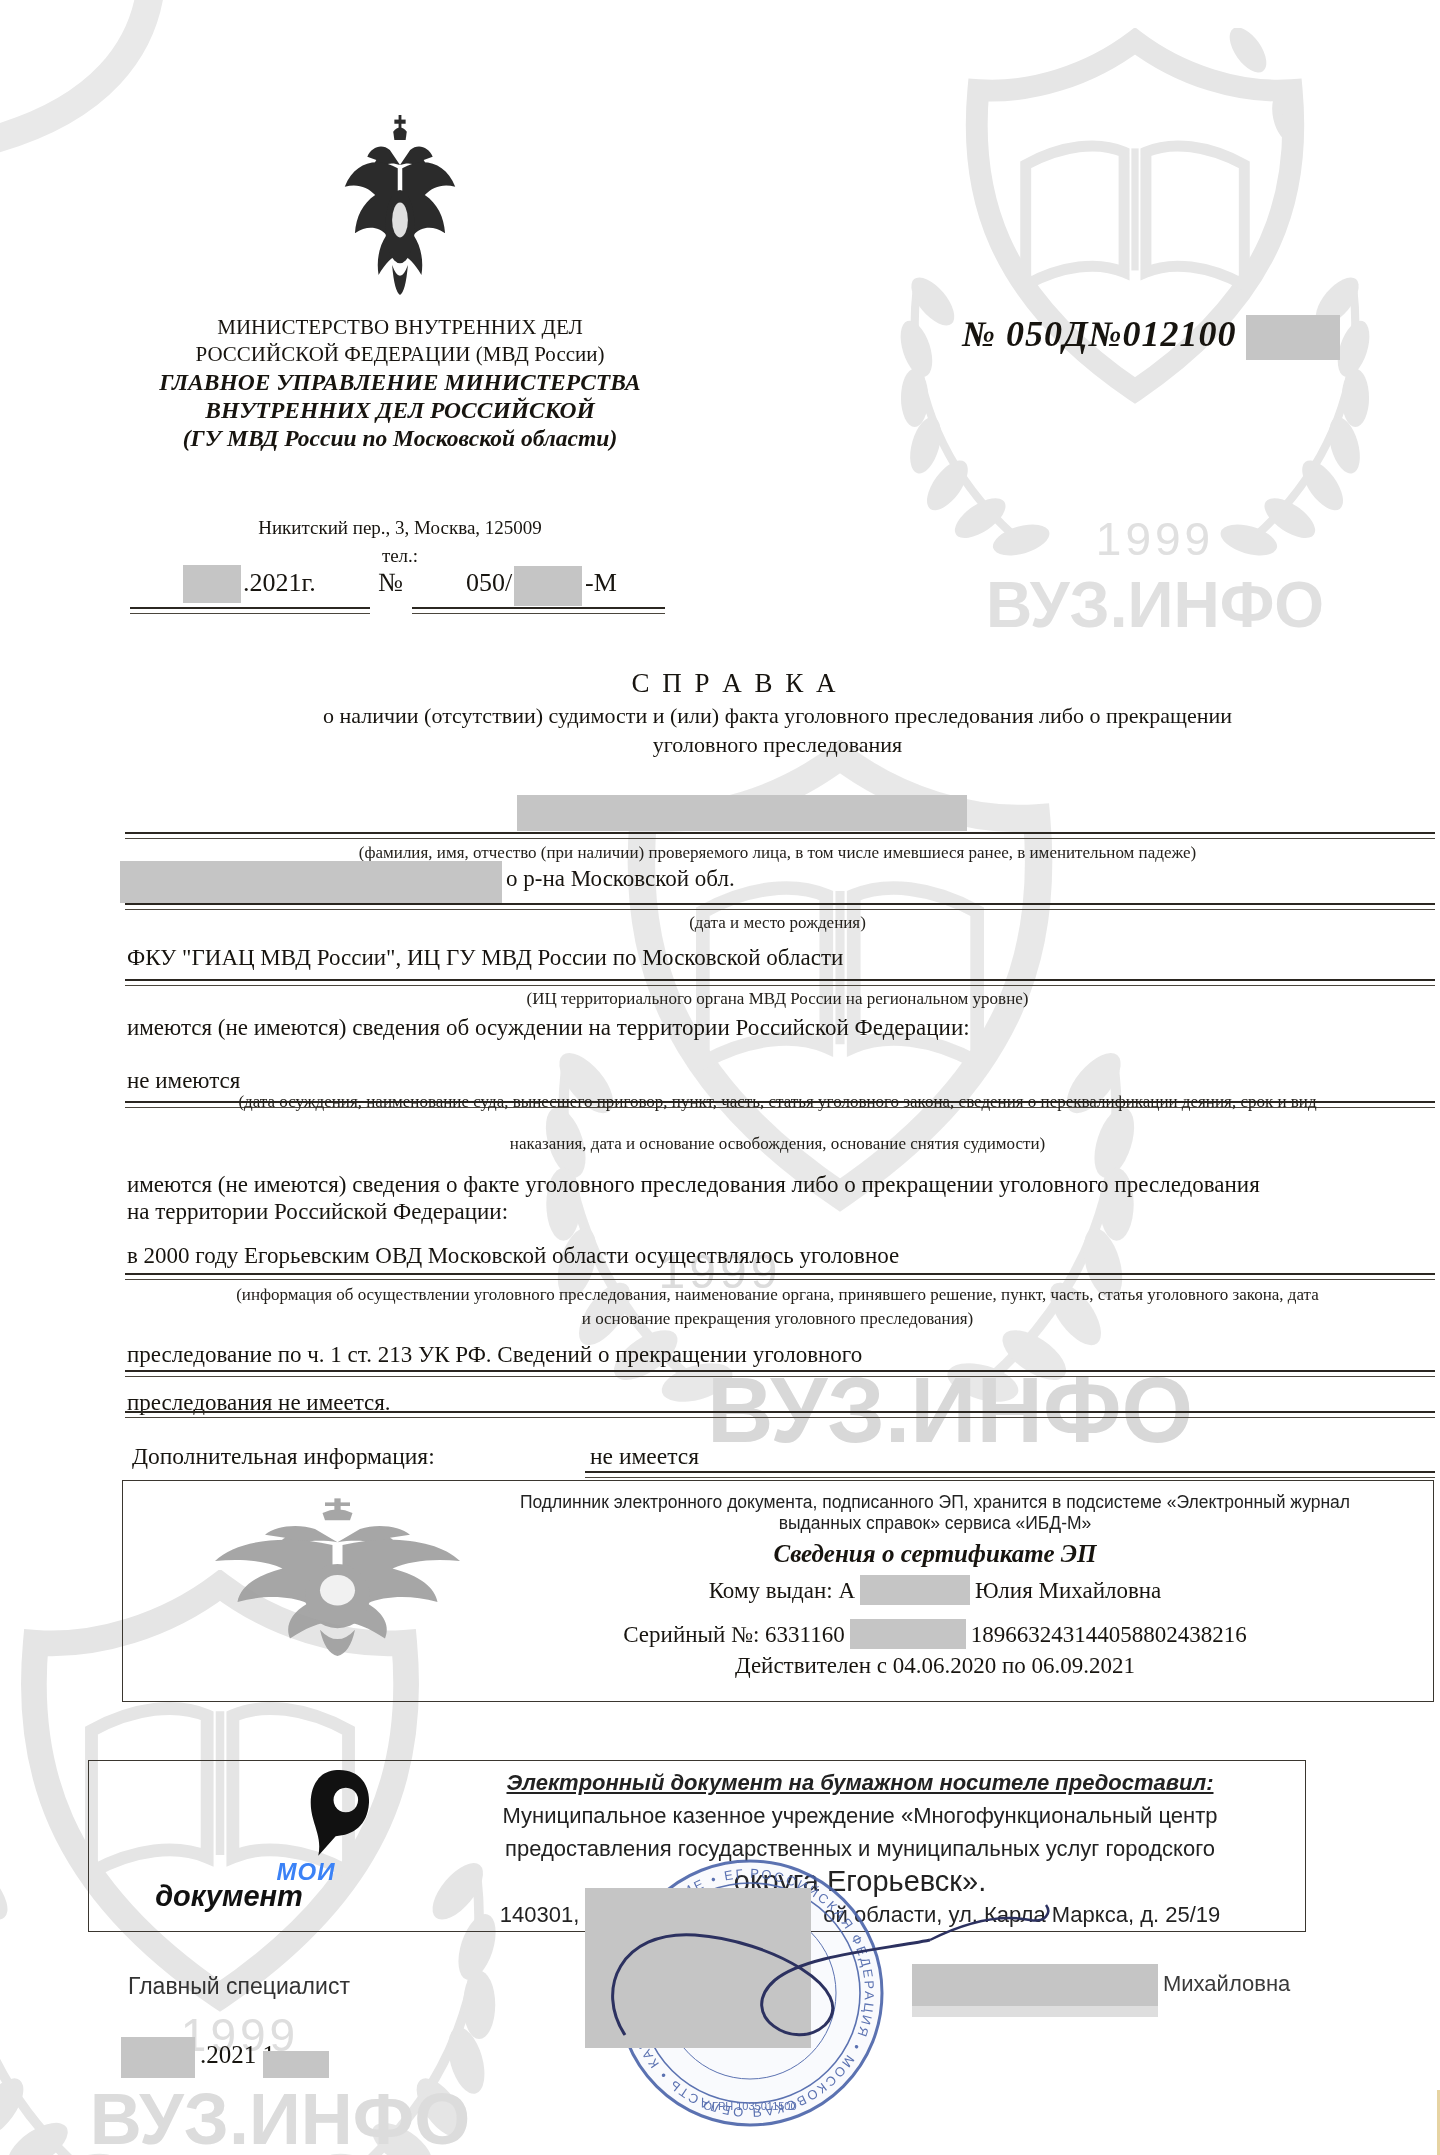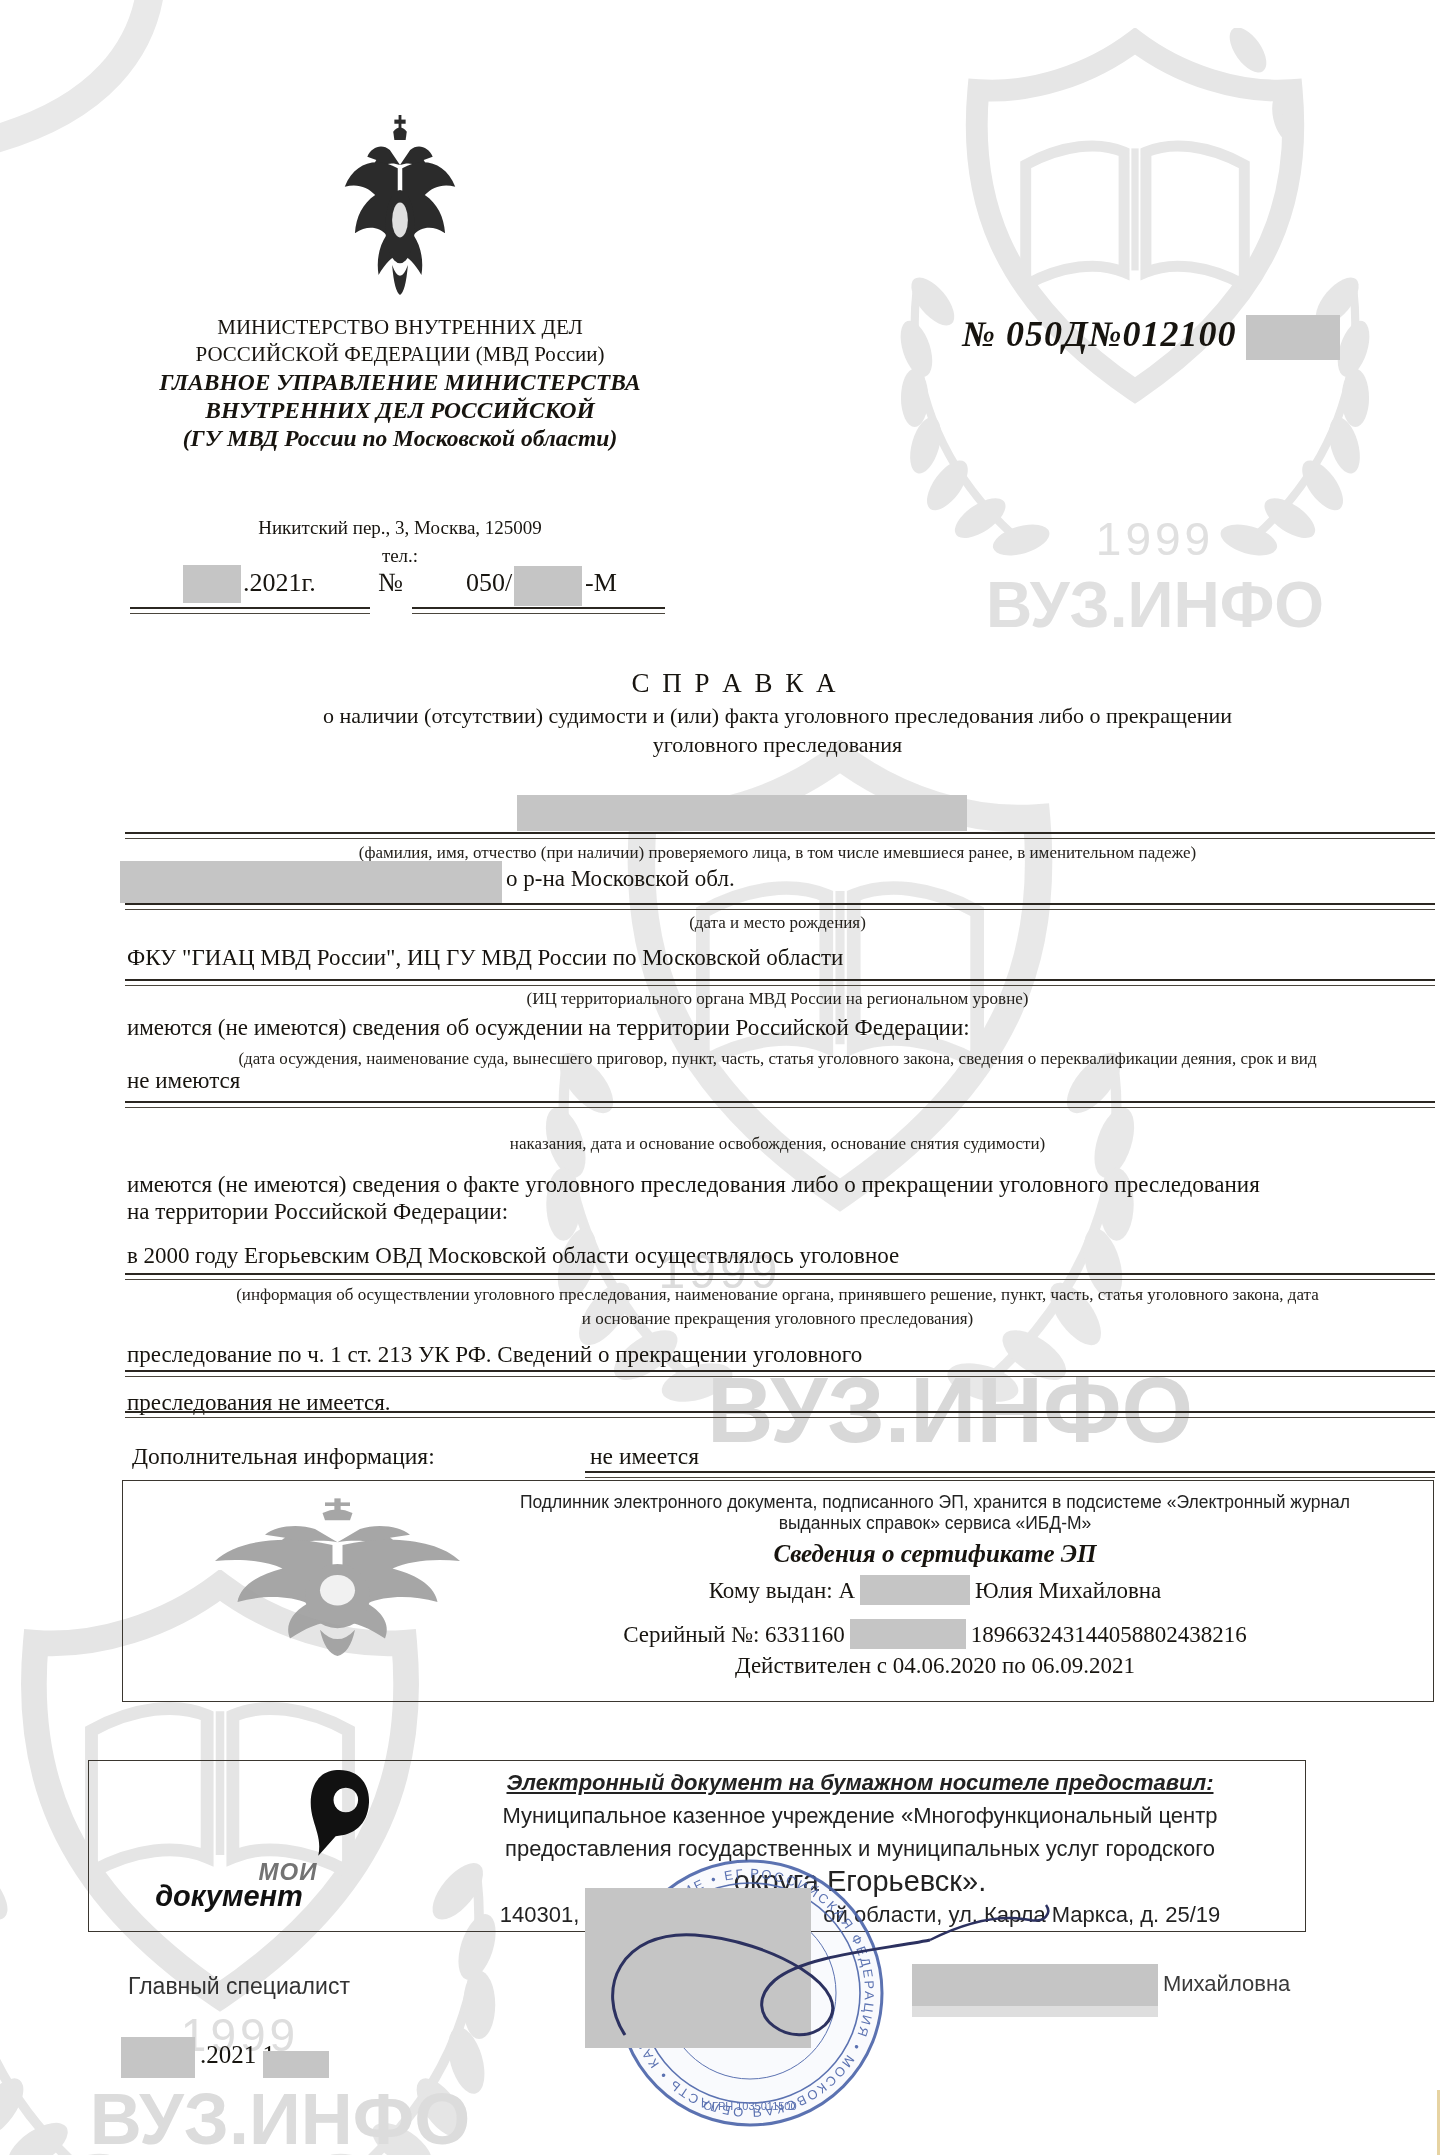--- a/index.html
+++ b/index.html
@@ -129,21 +129,21 @@
   <div class="rule" style="left:125px;top:903px;width:1310px"></div>
   <div class="abs cap c t" style="left:120px;top:913px;width:1315px">(дата и место рождения)</div>
 
   <div class="abs t" style="left:127px;top:945px;font-size:23px">ФКУ "ГИАЦ МВД России", ИЦ ГУ МВД России по Московской области</div>
   <div class="rule" style="left:125px;top:979px;width:1310px"></div>
   <div class="abs cap c t" style="left:120px;top:989px;width:1315px">(ИЦ территориального органа МВД России на региональном уровне)</div>
 
   <div class="abs t" style="left:127px;top:1015px;font-size:23px">имеются (не имеются) сведения об осуждении на территории Российской Федерации:</div>
   <div class="abs t" style="left:127px;top:1068px;font-size:23px">не имеются</div>
   <div class="rule" style="left:125px;top:1101px;width:1310px"></div>
-  <div class="abs cap c t" style="left:120px;top:1049px;width:1315px">(дата осуждения, наименование суда, вынесшего приговор, пункт, часть, статья уголовного закона, сведения о переквалификации деяния, срок и вид</div>
+  <div class="abs cap c t" style="left:120px;top:1092px;width:1315px">(дата осуждения, наименование суда, вынесшего приговор, пункт, часть, статья уголовного закона, сведения о переквалификации деяния, срок и вид</div>
   <div class="abs cap c t" style="left:120px;top:1134px;width:1315px">наказания, дата и основание освобождения, основание снятия судимости)</div>
 
   <div class="abs t" style="left:127px;top:1172px;font-size:23px">имеются (не имеются) сведения о факте уголовного преследования либо о прекращении уголовного преследования</div>
   <div class="abs t" style="left:127px;top:1199px;font-size:23px">на территории Российской Федерации:</div>
   <div class="abs t" style="left:127px;top:1243px;font-size:23px">в 2000 году Егорьевским ОВД Московской области осуществлялось уголовное</div>
   <div class="rule" style="left:125px;top:1273px;width:1310px"></div>
   <div class="abs cap c t" style="left:120px;top:1285px;width:1315px">(информация об осуществлении уголовного преследования, наименование органа, принявшего решение, пункт, часть, статья уголовного закона, дата</div>
   <div class="abs cap c t" style="left:120px;top:1309px;width:1315px">и основание прекращения уголовного преследования)</div>
   <div class="abs t" style="left:127px;top:1342px;font-size:23px">преследование по ч. 1 ст. 213 УК РФ. Сведений о прекращении уголовного</div>
   <div class="rule" style="left:125px;top:1370px;width:1310px"></div>
@@ -169,21 +169,21 @@
     <div class="t" style="font-size:23px;margin-top:14px">
       <span>Серийный №: 6331160</span><span class="spacer" style="width:116px"></span><span>189663243144058802438216</span>
     </div>
     <div class="t" style="font-size:23px;margin-top:4px">Действителен с 04.06.2020 по 06.09.2021</div>
   </div>
 
   <div class="box" style="left:88px;top:1760px;width:1216px;height:170px;border-width:1.5px"></div>
   <svg class="abs" style="left:303px;top:1766px;z-index:2;color:#111" width="74" height="94" viewBox="0 0 100 130">
     <path fill="currentColor" fill-rule="evenodd" d="M42 6 C 74 2 92 24 90 52 C 88 82 68 96 44 97 L20 124 C 24 104 18 92 13 74 C 4 44 12 10 42 6 Z M58 30 a17 17 0 1 0 0.1 0 Z"></path>
   </svg>
-  <div class="abs s b c" style="left:240px;top:1858px;width:96px;font-size:24px;letter-spacing:1px;color:#737373">МОИ</div>
+  <div class="abs s b c" style="left:258px;top:1858px;width:96px;font-size:24px;letter-spacing:1px;color:#3b82f6">МОИ</div>
   <div class="abs s b c" style="left:104px;top:1880px;width:250px;font-size:29px;color:#111">документ</div>
 
   <div class="abs c" style="left:420px;top:1766px;width:880px;z-index:2">
     <div class="s b" style="font-size:22px;line-height:33px;text-decoration:underline">Электронный документ на бумажном носителе предоставил:</div>
     <div class="s" style="font-size:22px;line-height:33px">Муниципальное казенное учреждение «Многофункциональный центр</div>
     <div class="s" style="font-size:22px;line-height:33px">предоставления государственных и муниципальных услуг городского</div>
     <div class="s" style="font-size:29px;line-height:33px">округа Егорьевск».</div>
     <div class="s" style="font-size:22px;line-height:33px">
       <span>140301, г. Егорье</span><span style="display:inline-block;width:150px"></span><span>ой области, ул. Карла Маркса, д. 25/19</span>
     </div>

